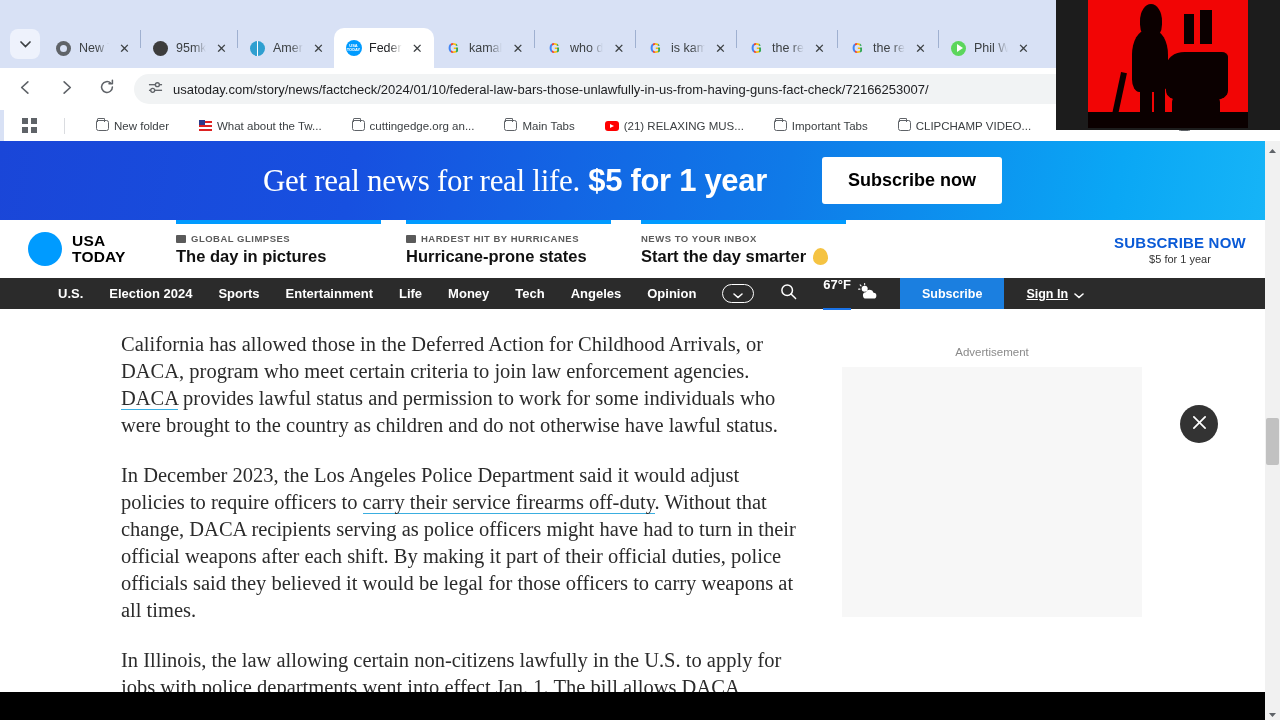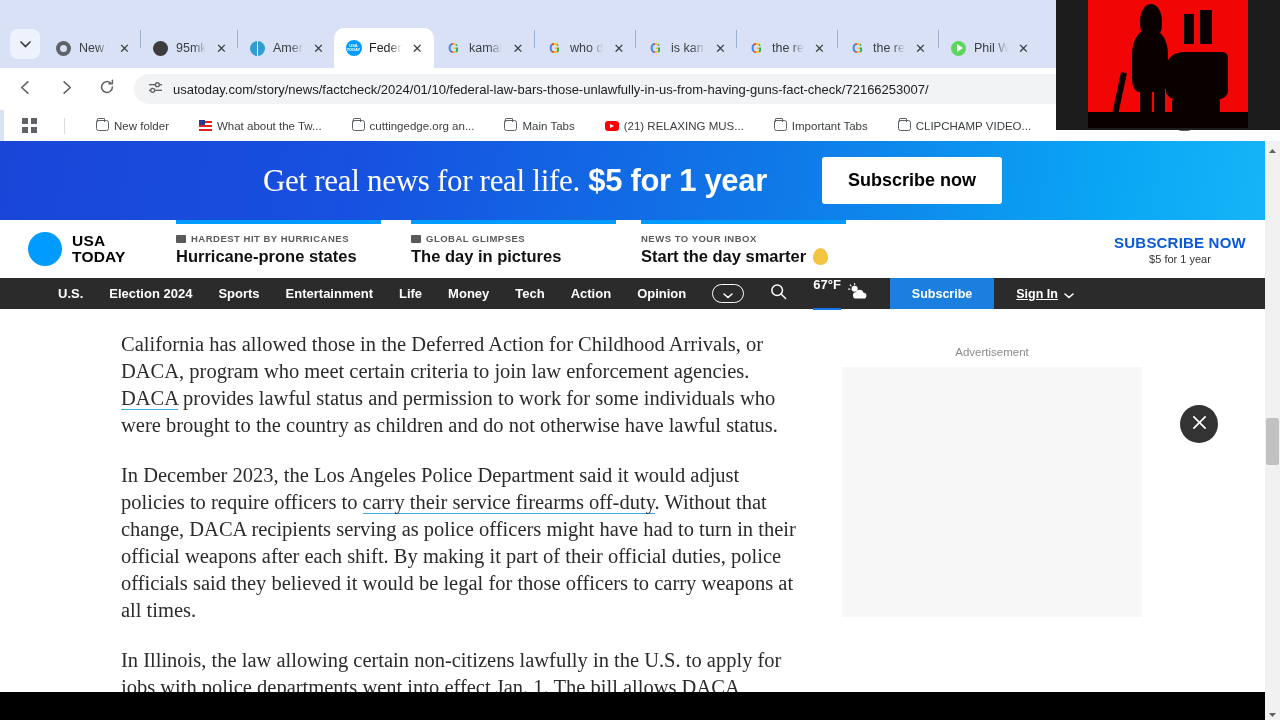--- a/index.html
+++ b/index.html
@@ -360,36 +360,36 @@
 
   <div id="usat-header">
     <div id="usat-logo-wrap">
       <div id="usat-dot"></div>
       <div id="usat-logo-text">
         <div>USA</div>
         <div>TODAY</div>
       </div>
     </div>
 
+    <div class="promo-cell" style="width:230px">
+      <div class="topbar" style="width:205px"></div>
+      <div class="promo-kicker">
+        <span class="kicker-icon"></span>
+        <span>GLOBAL GLIMPSES</span>
+      </div>
+      <div class="promo-head">The day in pictures</div>
+    </div>
+
     <div class="promo-cell" style="width:235px">
       <div class="topbar" style="width:205px"></div>
       <div class="promo-kicker">
         <span class="kicker-icon"></span>
         <span>HARDEST HIT BY HURRICANES</span>
       </div>
       <div class="promo-head">Hurricane-prone states</div>
-    </div>
-
-    <div class="promo-cell" style="width:230px">
-      <div class="topbar" style="width:205px"></div>
-      <div class="promo-kicker">
-        <span class="kicker-icon"></span>
-        <span>GLOBAL GLIMPSES</span>
-      </div>
-      <div class="promo-head">The day in pictures</div>
     </div>
 
 
     <div class="promo-cell" style="width:225px">
       <div class="topbar" style="width:205px"></div>
       <div class="promo-kicker">
         <span>NEWS TO YOUR INBOX</span>
       </div>
       <div class="promo-head">
         <span>Start the day smarter</span>
@@ -404,21 +404,21 @@
   </div>
 
   <div id="usat-nav">
     <span class="nav-link">U.S.</span>
     <span class="nav-link">Election 2024</span>
     <span class="nav-link">Sports</span>
     <span class="nav-link">Entertainment</span>
     <span class="nav-link">Life</span>
     <span class="nav-link">Money</span>
     <span class="nav-link">Tech</span>
-    <span class="nav-link">Action</span>
+    <span class="nav-link">Angeles</span>
     <span class="nav-link">Opinion</span>
 
     <div id="nav-more-btn">
       <span>
         <svg width="10" height="6" viewBox="0 0 10 6">
             <path d="M1 1l4 3.5L9 1" stroke="#fff" stroke-width="1.5" fill="none" stroke-linecap="round"></path>
           </svg>
       </span>
     </div>
 

